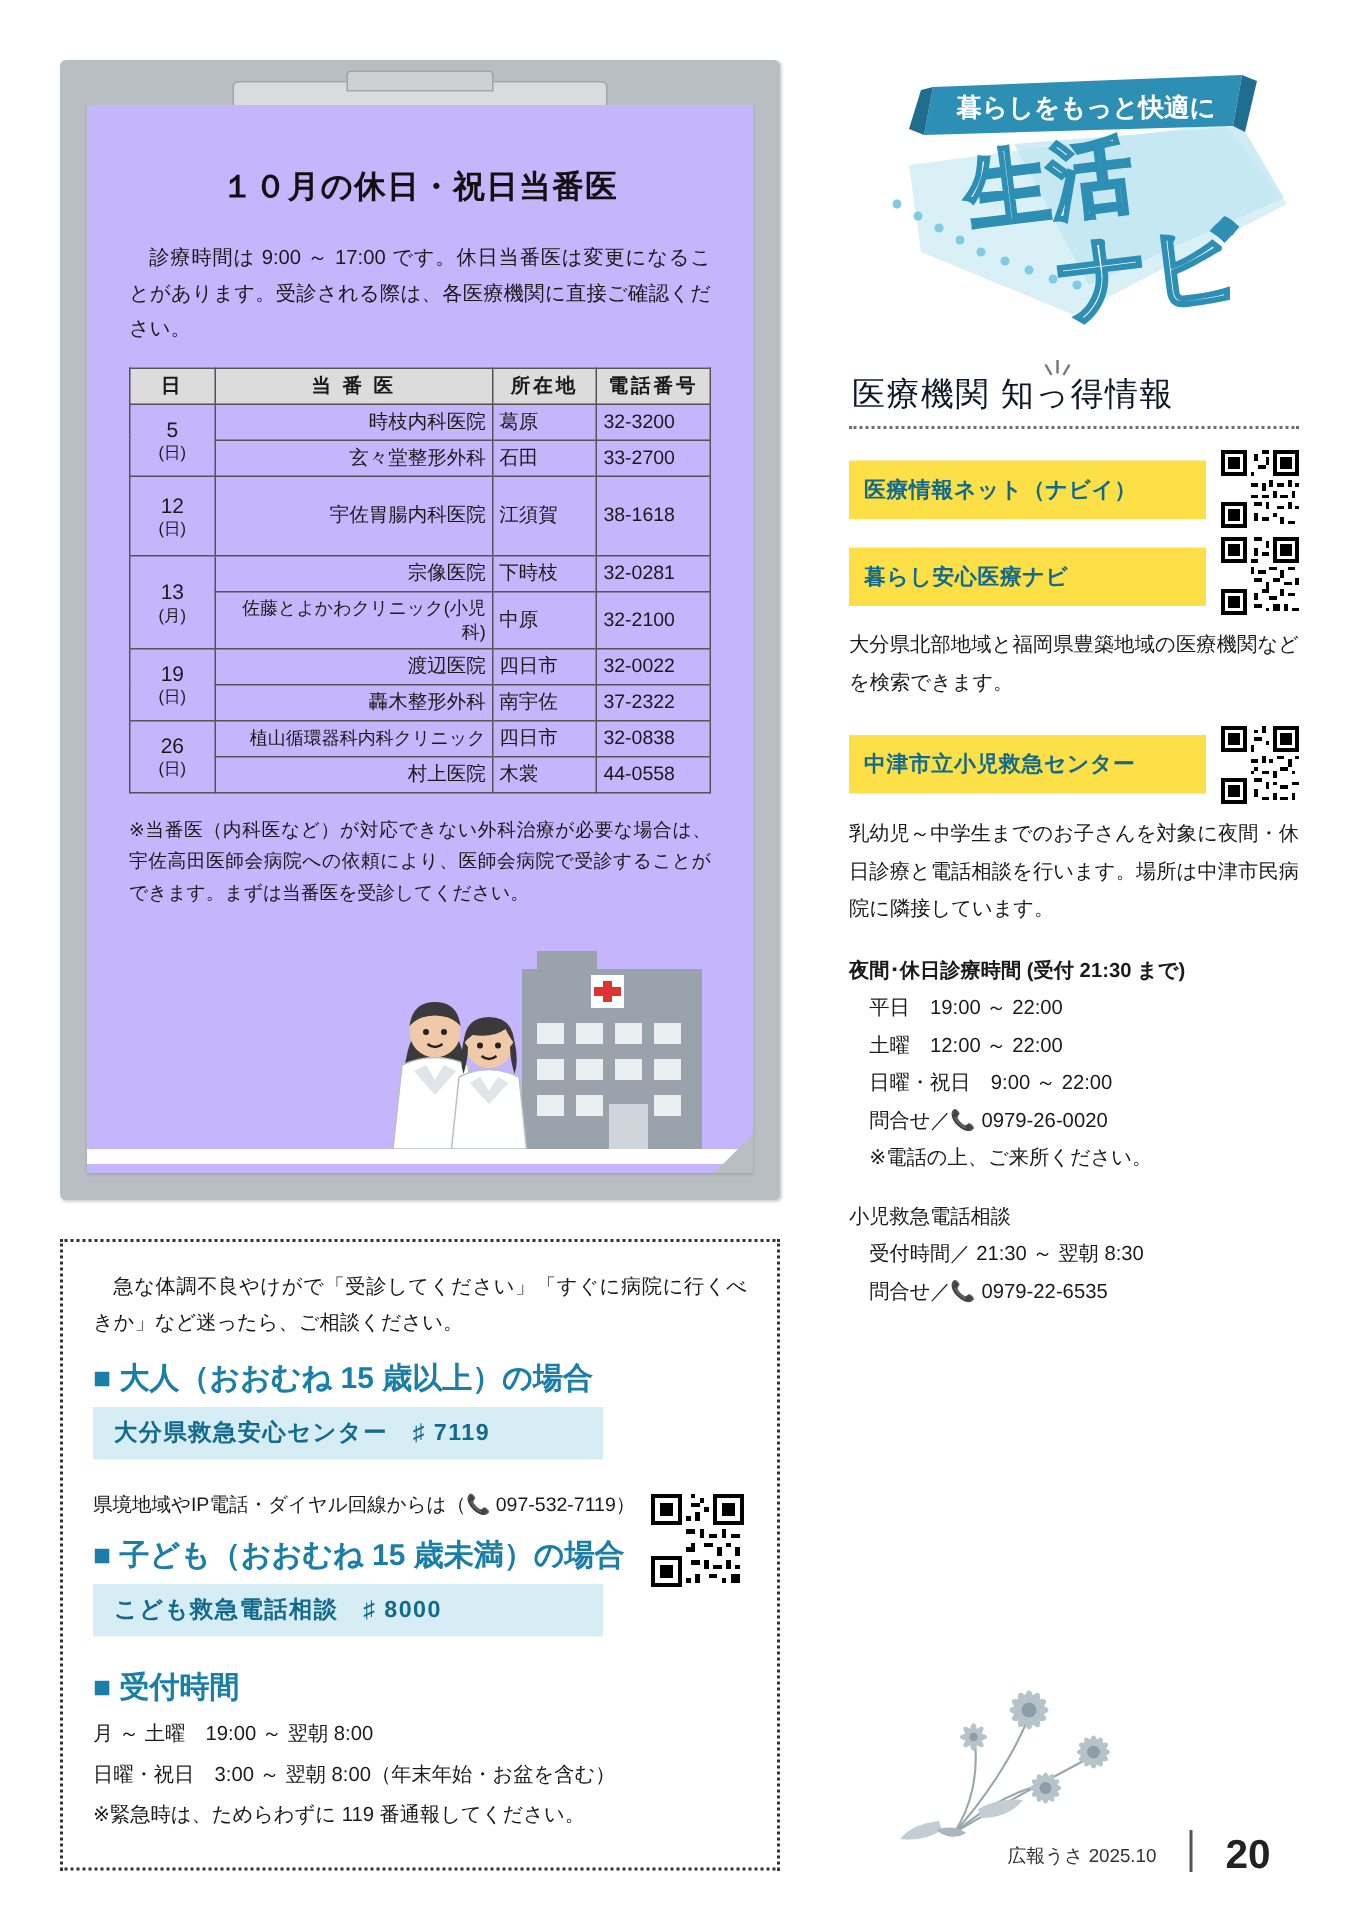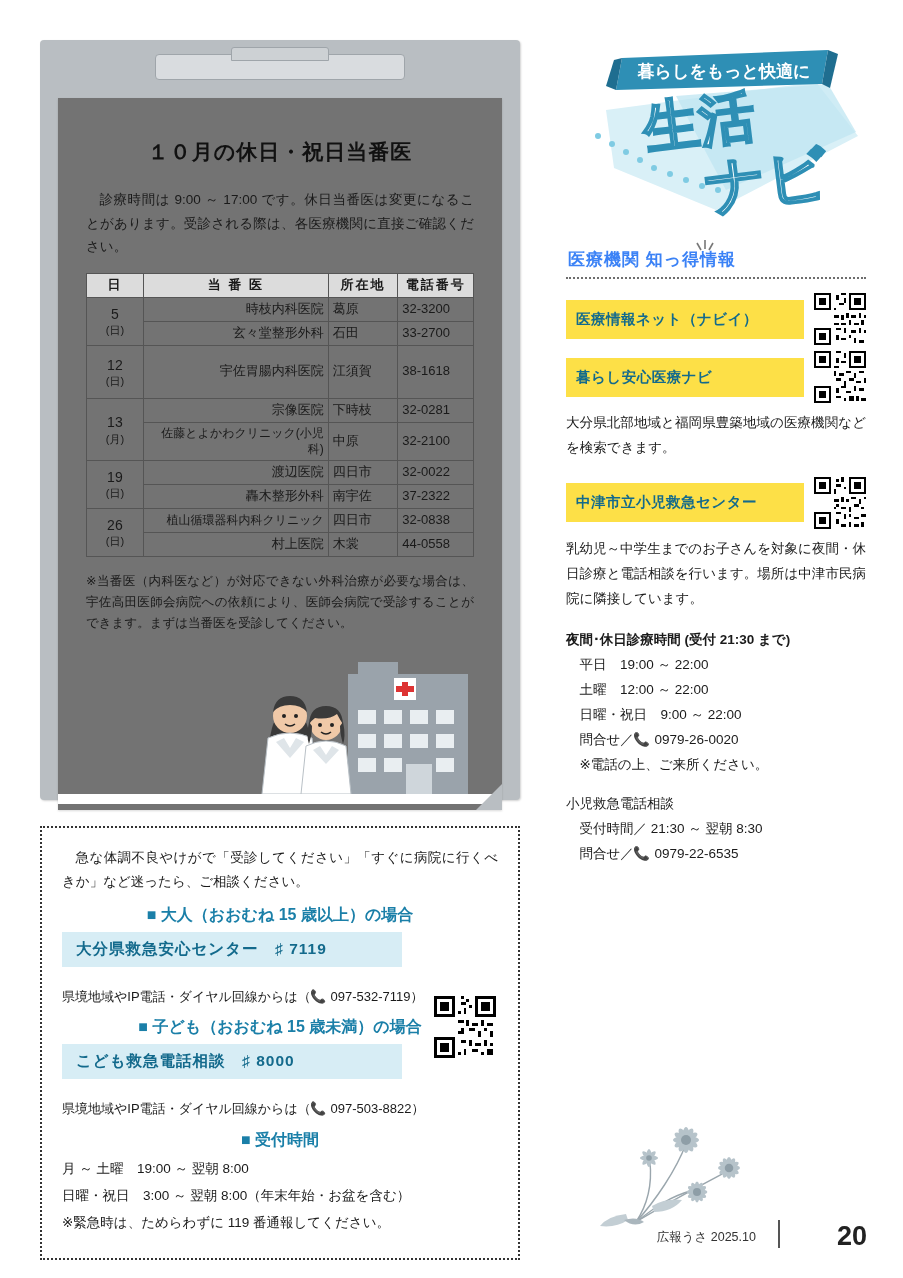--- a/index.html
+++ b/index.html
@@ -32,23 +32,22 @@
     background: #d9dcdf; border: 1px solid #9fa5aa; border-radius: 4px;
   }
   .clipboard .clip-bar:after{
     content:""; position:absolute; left:50%; transform:translateX(-50%);
     top: -8px; width: 96px; height: 12px; background:#cdd1d4;
     border:1px solid #9fa5aa; border-radius: 3px 3px 0 0;
   }
   .paper {
     position: absolute; left: 18px; top: 30px;
     width: 444px; height: 712px;
-    background: #737373;
+    background: #c4b5fd;
     box-shadow: 0 1px 2px rgba(0,0,0,0.15);
-    margin-top: 28px;
   }
   .paper:after{
     content:""; position:absolute; right:0; bottom:0;
     border-style: solid; border-width: 0 0 26px 26px;
     border-color: transparent transparent #b9bec2 transparent;
   }
 
   .sheet-title {
     text-align:center; font-weight:bold; font-size:21px;
     letter-spacing: 1px; margin: 40px 0 22px 0; color:#111;
@@ -91,40 +90,40 @@
   .emerg {
     margin-top: 26px;
     width: 480px;
     border: 2px dotted #333;
     padding: 18px 20px 20px 20px;
     position: relative;
   }
   .emerg p.lead { font-size:13.5px; line-height:1.8; margin:0 0 10px 0; text-align:justify; }
   .emerg p.lead .ind { padding-left:1em; }
   .emerg h3 {
-    color:#1a7fa8; font-size:16px; margin: 10px 0 6px 0; font-weight:bold;text-align:center;
+    color:#1a7fa8; font-size:20px; margin: 10px 0 6px 0; font-weight:bold;
   }
   .emerg .callbox {
     background:#d7edf5; color:#136a8c; font-weight:bold;
     font-size:15.5px; padding:7px 14px; margin: 4px 0 20px 0; letter-spacing:1px;
     display:block; width: 340px;
   }
   .emerg .sub { font-size:13px; margin: 2px 0 4px 0; line-height:1.6; }
   .emerg .hours { font-size:13.5px; line-height:1.85; margin:2px 0; }
   .qr-small {
     position:absolute; right: 22px; top: 168px;
   }
 
   
   #right-col { position: absolute; left: 566px; top: 40px; width: 300px; }
 
   .logo-wrap { position:relative; width:300px; height:190px; }
 
   .kn-head {
-    font-weight:bold; font-size:17px; color:#3b82f6; margin: 18px 0 6px 2px;
+    font-weight:normal; font-size:22px; color:#0f172a; margin: 18px 0 6px 2px;
     letter-spacing:1px;
   }
   .dotline { border-top: 2px dotted #6d6d6d; margin: 4px 0 14px 0; }
 
   .svc { margin-bottom: 6px; }
   .svc-row { display:flex; align-items:center; gap:10px; }
   .svc-label {
     background:#fde047; color:#136a8c; font-weight:bold; font-size:14.5px;
     padding:10px 10px; letter-spacing:0.5px; flex: 1 1 auto;
   }
@@ -133,26 +132,26 @@
   }
 
   .info-block { font-size:13.5px; line-height:1.85; }
   .info-block .bold { font-weight:bold; }
   .info-block .i1 { padding-left: 1em; }
 
   .flowers { position:absolute; left: 566px; top: 1110px; width: 260px; height: 120px; }
 
   
   .footer {
-    position:absolute; right: 36px; bottom: 28px;
+    position:absolute; right: 56px; bottom: 28px;
     display:flex; align-items:flex-end; gap:18px;
   }
   .footer .fnote { font-size:12.5px; color:#333; padding-bottom:4px; }
   .footer .bar { width:2px; height:28px; background:#555; margin:0 4px 2px 4px; }
-  .footer .pno { font-size:27px; font-weight:bold; color:#222; line-height:1;margin-left:35px; }
+  .footer .pno { font-size:27px; font-weight:bold; color:#222; line-height:1; }
 
   .qr { display:block; }
 </style>
 </head>
 <body>
 
 <div id="left-col">
 
   <div class="clipboard">
     <div class="clip-bar"></div>
@@ -297,21 +296,20 @@
 
   <div class="emerg">
     <p class="lead"><span class="ind"></span><span>急な体調不良やけがで「受診してください」「すぐに病院に行くべきか」など迷ったら、ご相談ください。</span></p>
 
     <h3>■ 大人（おおむね 15 歳以上）の場合</h3>
     <span class="callbox">大分県救急安心センター　♯ 7119</span>
     <p class="sub">県境地域やIP電話・ダイヤル回線からは（📞 097-532-7119）</p>
 
     <h3>■ 子ども（おおむね 15 歳未満）の場合</h3>
     <span class="callbox">こども救急電話相談　♯ 8000</span>
-    <p class="sub">県境地域やIP電話・ダイヤル回線からは（📞 097-503-8822）</p>
 
     <h3>■ 受付時間</h3>
     <p class="hours">月 ～ 土曜　19:00 ～ 翌朝 8:00</p>
     <p class="hours">日曜・祝日　3:00 ～ 翌朝 8:00（年末年始・お盆を含む）</p>
     <p class="hours">※緊急時は、ためらわずに 119 番通報してください。</p>
 
     <svg class="qr-small qr" width="62" height="62" viewBox="0 0 21 21" shape-rendering="crispEdges">
       <rect width="21" height="21" fill="#fff"></rect>
       <g fill="#000">
         <rect x="0" y="0" width="7" height="7"></rect>

